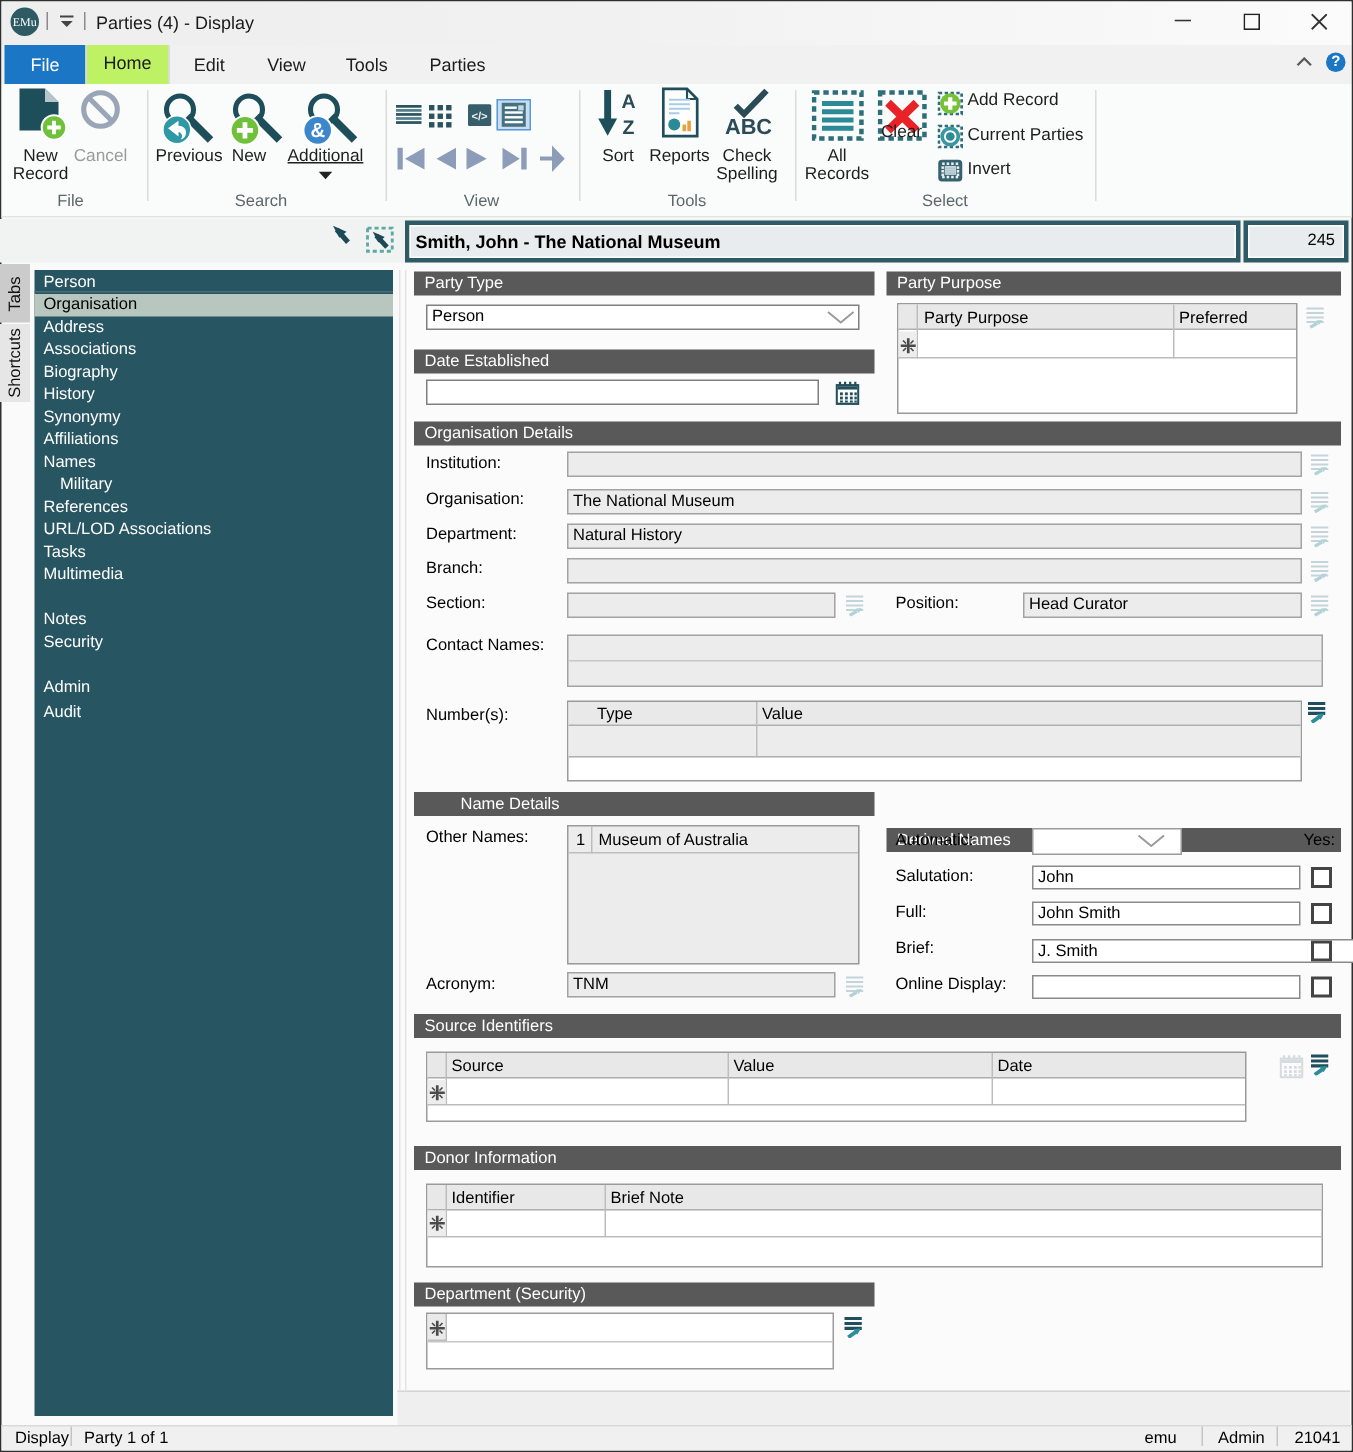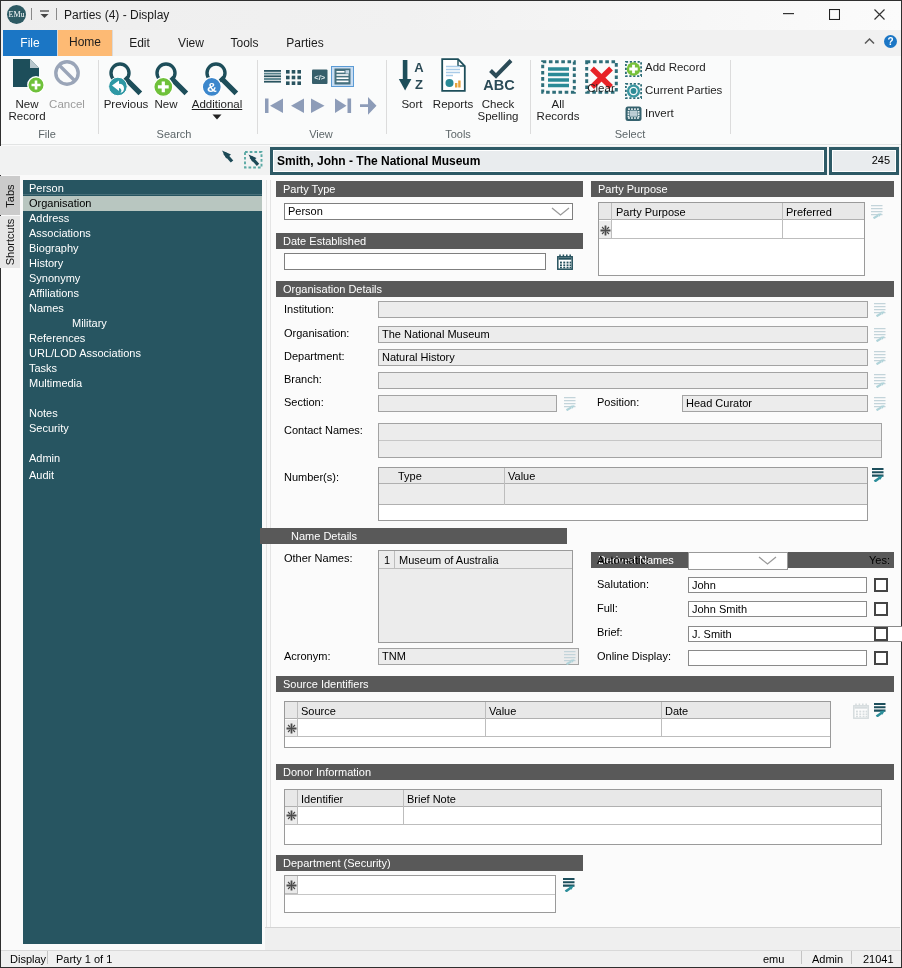--- a/index.html
+++ b/index.html
@@ -52,21 +52,21 @@
   </svg>
 <svg class="abs" style="left:829px;top:9px;" width="11" height="11">
     <rect x="0.5" y="0.5" width="10" height="10" fill="none" stroke="#222" stroke-width="1.1"></rect>
   </svg>
 <svg class="abs" style="left:874px;top:9px;" width="11" height="11">
     <path d="M0.5 0.5 L10.5 10.5 M10.5 0.5 L0.5 10.5" stroke="#333" stroke-width="1.2"></path>
   </svg>
 
 <div class="abs" id="tabrow"></div>
 <div class="tab" style="left:3px;top:30px;width:54px;background:#1b76c5;color:#fff;">File</div>
-<div class="tab" style="left:57px;top:30px;width:56px;background:#fdba74;border-left:1px solid #dadada;border-right:1px solid #dadada;line-height:25px;">Home</div>
+<div class="tab" style="left:57px;top:30px;width:56px;background:#bef264;border-left:1px solid #dadada;border-right:1px solid #dadada;line-height:25px;">Home</div>
 <div class="tab" style="left:113px;top:30px;width:53px;">Edit</div>
 <div class="tab" style="left:166px;top:30px;width:50px;">View</div>
 <div class="tab" style="left:216px;top:30px;width:57px;">Tools</div>
 <div class="tab" style="left:273px;top:30px;width:64px;">Parties</div>
 <svg class="abs" style="left:864px;top:38px;" width="11" height="7">
     <path d="M1 5.5 L5.5 1 L10 5.5" stroke="#5a5a5a" stroke-width="1.5" fill="none"></path>
   </svg>
 <div class="abs" style="left:884px;top:35px;width:13px;height:13px;border-radius:50%;background:#1b76c5;color:#fff;font-size:10px;font-weight:bold;text-align:center;line-height:13px;">?</div>
 
 <div class="abs" id="ribbon"></div>
@@ -362,30 +362,30 @@
   <div class="thead" style="left:379px;top:322px;width:488px;height:16px;background:#e9e9e9;border-bottom:1px solid #b0b0b0;"></div>
   <div class="abs" style="left:379px;top:338px;width:488px;height:21px;background:#ececec;border-bottom:1px solid #b0b0b0;"></div>
   <div class="lbl" style="left:382px;top:324px;margin-left:16px;">Type</div>
   <div class="lbl" style="left:508px;top:324px;">Value</div>
   <div class="cline" style="left:504px;top:322px;width:1px;height:37px;"></div>
   <svg class="abs" style="left:870px;top:321px;" width="15" height="15">
       <path d="M2 2 H13.5 M2 5.3 H13.5 M2 8.6 H13.5" stroke="#1d4f5c" stroke-width="2.1"></path>
       <path d="M4.5 14.5 L9.8 10.8" stroke="#2d8e9a" stroke-width="2.6"></path>
       <path d="M13 8.6 L7.8 9 L10.4 12.8 Z" fill="#2d8e9a"></path>
     </svg>
-  <div class="sechdr" style="left:260px;top:382px;width:307px;padding-left:31px;">Name Details</div>
+  <div class="sechdr" style="left:276px;top:382px;width:307px;padding-left:31px;">Name Details</div>
   <div class="lbl" style="left:284px;top:406px;">Other Names:</div>
   <div class="abs" style="left:378px;top:404px;width:195px;height:93px;background:#ececec;border:1px solid #9a9a9a;"></div>
   <div class="cline" style="left:379px;top:422px;width:193px;height:1px;background:#bdbdbd;"></div>
   <div class="cline" style="left:394px;top:405px;width:1px;height:18px;"></div>
   <div class="lbl" style="left:384px;top:408px;">1</div>
   <div class="lbl" style="left:399px;top:408px;">Museum of Australia</div>
 
   <div class="lbl" style="left:284px;top:504px;">Acronym:</div>
-  <div class="inpd" style="left:378px;top:502px;width:201px;height:17px;">TNM</div>
+  <div class="inpd" style="left:378px;top:502px;width:179px;height:17px;">TNM</div>
   <svg class="abs" style="left:562px;top:504px;" width="15" height="15">
       <path d="M2 1.6 H13.5 M2 4.6 H13.5 M2 7.6 H13.5 M2 10.6 H13.5" stroke="#c3d4da" stroke-width="1.3"></path>
       <path d="M4.5 14.3 L9.3 11.4" stroke="#b0d3d9" stroke-width="2.2"></path>
       <path d="M12.6 9.3 L8.6 9.7 L10.4 12.7 Z" fill="#b0d3d9"></path>
     </svg>
   <div class="sechdr" style="left:591px;top:382px;width:303px;margin-top:24px;">Derived Names</div>
   <div class="lbl" style="left:597px;top:408px;">Automatic:</div>
   <div class="inp" style="left:688px;top:406px;width:100px;height:18px;border-color:#9a9a9a;"></div>
   <svg class="abs" style="left:758px;top:410px;" width="19" height="9">
       <path d="M1 1 L9.5 8 L18 1" stroke="#9a9a9a" stroke-width="1.3" fill="none"></path>
@@ -471,21 +471,21 @@
 
   <div class="srow" style="left:23px;top:35px;border-bottom:1px solid #49707a;height:14px;line-height:14px;">Person</div>
   <div class="srow" style="left:23px;top:50px;background:#b8c6c0;color:#000;">Organisation</div>
   <div class="srow" style="left:23px;top:65px;">Address</div>
   <div class="srow" style="left:23px;top:80px;">Associations</div>
   <div class="srow" style="left:23px;top:95px;">Biography</div>
   <div class="srow" style="left:23px;top:110px;">History</div>
   <div class="srow" style="left:23px;top:125px;">Synonymy</div>
   <div class="srow" style="left:23px;top:140px;">Affiliations</div>
   <div class="srow" style="left:23px;top:155px;">Names</div>
-  <div class="srow" style="left:38px;top:170px;padding-left:34px;">Military</div>
+  <div class="srow" style="left:6px;top:170px;padding-left:34px;">Military</div>
   <div class="srow" style="left:23px;top:185px;">References</div>
   <div class="srow" style="left:23px;top:200px;">URL/LOD Associations</div>
   <div class="srow" style="left:23px;top:215px;">Tasks</div>
   <div class="srow" style="left:23px;top:230px;">Multimedia</div>
   <div class="srow" style="left:23px;top:260px;">Notes</div>
   <div class="srow" style="left:23px;top:275px;">Security</div>
   <div class="srow" style="left:23px;top:290px;margin-top:32px;">Audit</div>
   <div class="srow" style="left:23px;top:305px;">Admin</div>
 </div>
 

